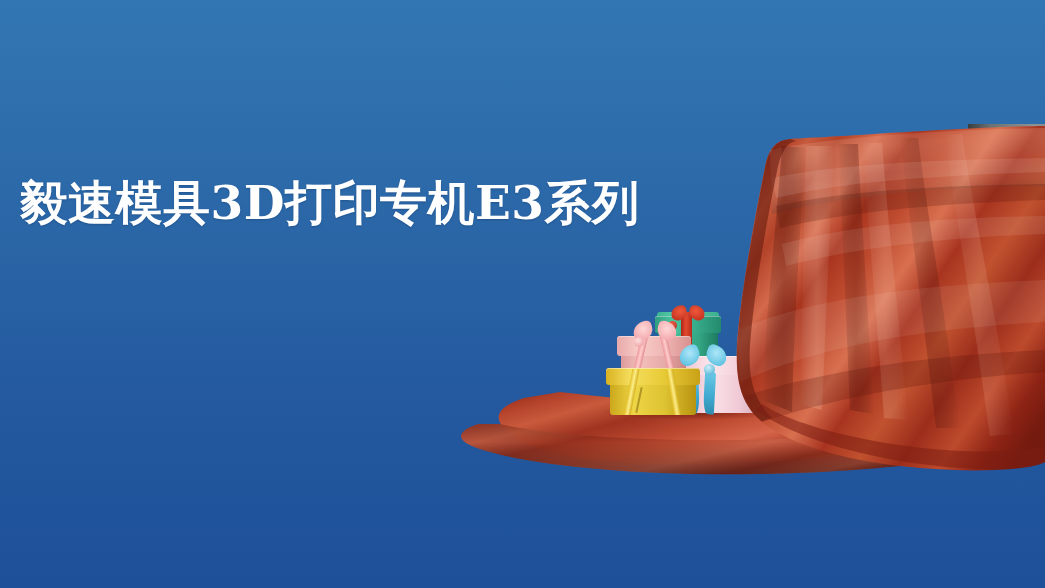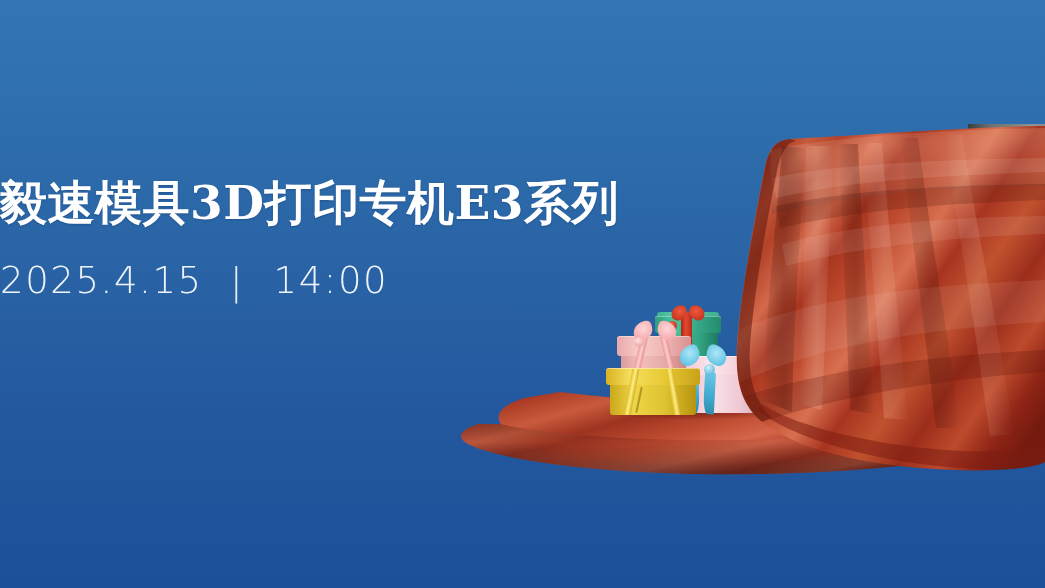--- a/index.html
+++ b/index.html
@@ -21,20 +21,21 @@
         #24599f 68%,
         #1f539b 88%,
         #1d5099 100%);
   }
 
   
   .text-block {
     position:absolute;
     left:0; top:168px;
     width:660px;
+    text-align:center;
     z-index:40;
   }
   .title-line {
     color:#ffffff;
     font-family:"DejaVu Serif", "Liberation Serif", serif;
     font-weight:bold;
     letter-spacing:0.5px;
     white-space:nowrap;
     text-shadow:0 1px 2px rgba(10,40,80,0.30);
   }
@@ -488,20 +489,15 @@
     <path d="M 756 410
              C 800 442, 880 462, 960 468
              C 1005 471, 1035 468, 1045 462
              L 1045 446
              C 1000 456, 920 452, 850 436
              C 810 427, 780 416, 762 404 Z" fill="#7c1e12" opacity="0.55"></path>
   </svg>
 
   <div class="text-block">
     <div class="title-line title-line-1">毅速模具3D打印专机E3系列</div>
-    <div class="datetime">
-      <span>2025.4.15</span>
-      <span class="sep">|</span>
-      <span>14:00</span>
-    </div>
   </div>
 
 </div>
 
 </body></html>

